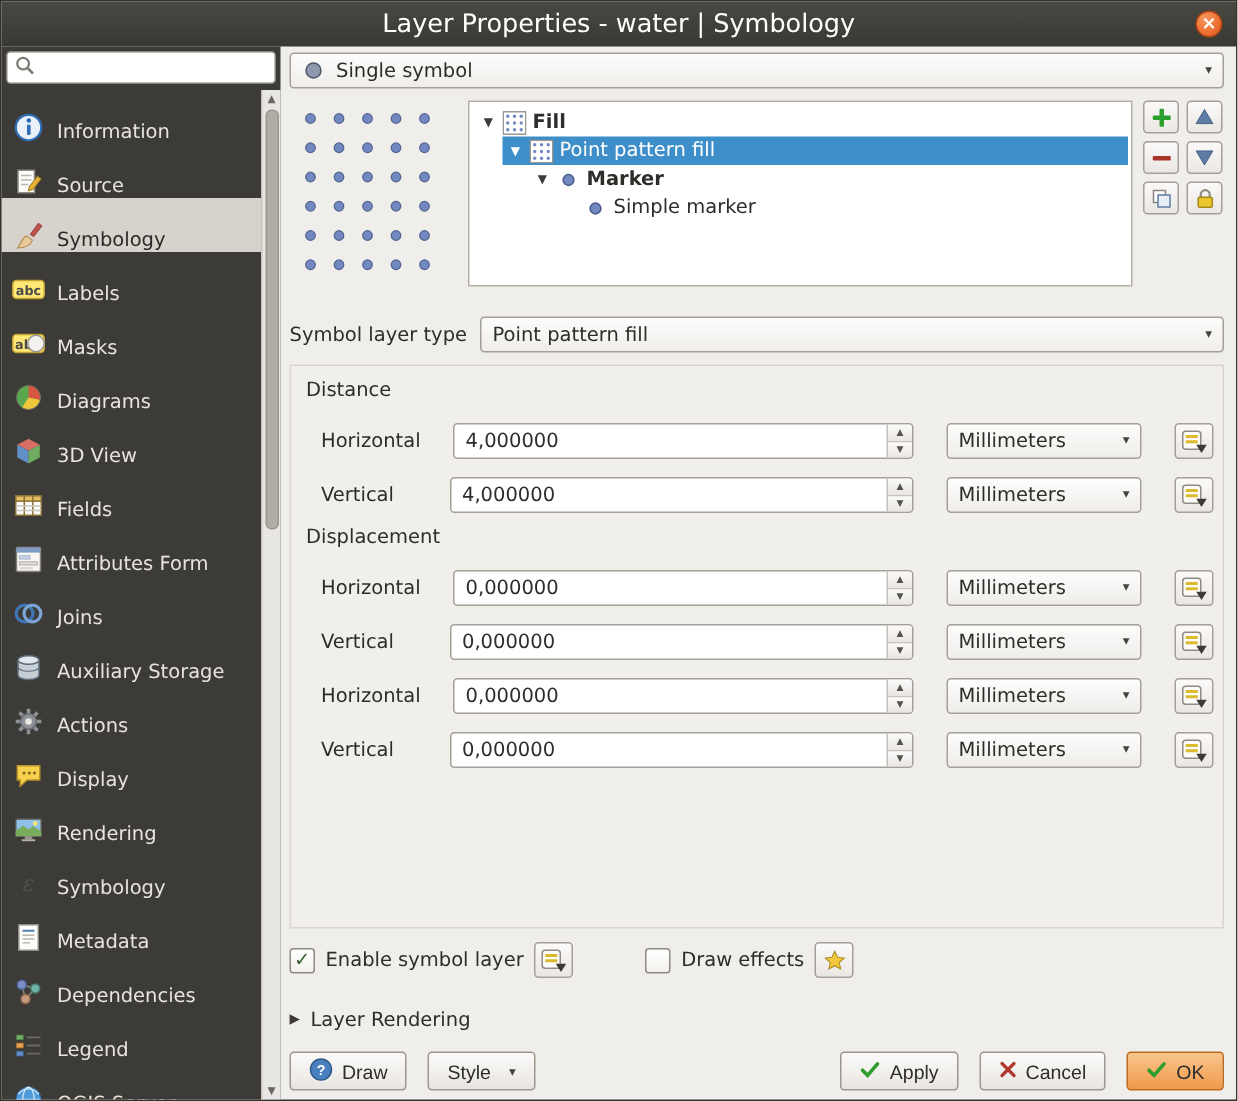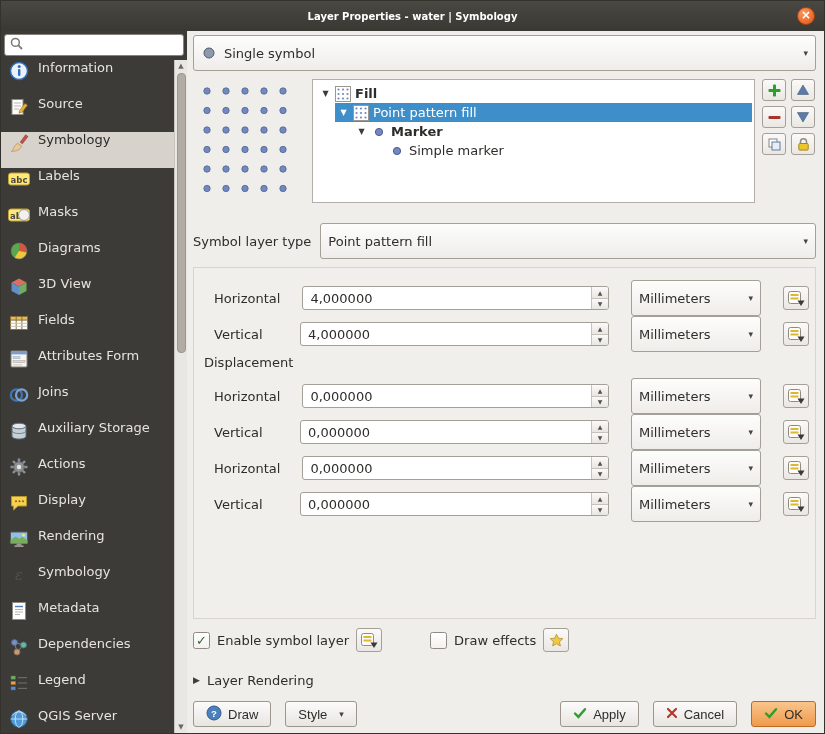--- a/index.html
+++ b/index.html
@@ -1,43 +1,43 @@
 <!DOCTYPE html>
 <html><head>
 <meta charset="utf-8">
 <style>
   *{box-sizing:border-box;margin:0;padding:0}
   html,body{width:825px;height:734px;overflow:hidden}
   body{font-family:"DejaVu Sans","Liberation Sans",sans-serif;font-size:13px;color:#2e2d2a;background:#f0eeeb}
   .window{width:825px;height:734px;display:flex;flex-direction:column;border:1px solid #34322d;background:#f0eeeb}
   
   .titlebar{flex:0 0 30px;background:linear-gradient(#4a4843,#3a3833);display:flex;align-items:center;justify-content:center;position:relative}
-  .titlebar .title{color:#ffffff;font-weight:bold;font-size:10px}
+  .titlebar .title{color:#ffffff;font-weight:normal;font-size:17px}
   .close-btn{position:absolute;right:9px;top:6px;width:18px;height:18px;border-radius:50%;
     background:radial-gradient(circle at 35% 30%,#f79a62,#ee7133 55%,#d8571d);border:1px solid #aa430f;
     color:#fff;font-size:12px;line-height:15px;text-align:center;cursor:pointer;font-weight:bold}
   
   .bodyrow{flex:1;display:flex;min-height:0}
   
   .sidebar{flex:0 0 172px;background:#3c3b37;display:flex;flex-direction:column;min-height:0}
   .searchbox{margin:3px 3px 4px 3px;height:22px;background:#fff;border:1px solid #88847d;border-radius:3px;display:flex;align-items:center;padding:0 5px;gap:5px}
   .searchbox input{border:none;outline:none;flex:1;font-size:12px;background:transparent;font-family:inherit}
   .sidebar-body{flex:1;display:flex;min-height:0}
   .sidebar-list{flex:1;overflow:hidden}
-  .side-item{display:flex;align-items:flex-start;gap:8px;height:36px;padding:0 6px;color:#e7e4de;cursor:pointer;white-space:nowrap}
+  .side-item{display:flex;align-items:flex-end;gap:8px;height:36px;padding:0 6px;color:#e7e4de;cursor:pointer;white-space:nowrap}
   .side-item.selected{background:#d7d3cc;color:#2b2a27}
   .side-icon{width:23px;height:22px;display:flex;align-items:center;justify-content:center;flex:0 0 23px}
   .side-label{font-size:13px}
   .sidebar-scroll{flex:0 0 13px;background:#e9e7e3;border-left:1px solid #c7c4be;display:flex;flex-direction:column;align-items:center;padding:1px 0}
   .scroll-arrow{color:#6b6862;font-size:7px;line-height:10px;height:10px;cursor:pointer}
   .scroll-thumb{width:9px;height:280px;background:#b1ada5;border:1px solid #9b968e;border-radius:4px;margin:2px 0;cursor:grab}
   .scroll-rest{flex:1}
   
   .content{flex:1;display:flex;flex-direction:column;min-width:0;padding:4px 8px 6px 6px}
-  .combo{height:36px;border:1px solid #a49f97;border-radius:3px;background:linear-gradient(#fdfdfc,#efedea);display:flex;align-items:center;padding:0 7px;gap:7px;cursor:pointer;min-width:0}
+  .combo{height:24px;border:1px solid #a49f97;border-radius:3px;background:linear-gradient(#fdfdfc,#efedea);display:flex;align-items:center;padding:0 7px;gap:7px;cursor:pointer;min-width:0}
   .combo .combo-text{flex:1;white-space:nowrap;overflow:hidden}
   .combo .arrow{font-size:9px;color:#45433e}
   .combo-icon{width:16px;height:16px;display:flex;align-items:center;justify-content:center}
   
   .symbol-area{display:flex;margin-top:8px;height:124px;gap:7px}
   .symbol-preview{flex:0 0 112px;padding-top:2px}
   .symbol-tree{flex:1;background:#ffffff;border:1px solid #b3afa8;padding:4px 2px;overflow:hidden}
   .tree-row{display:flex;align-items:center;height:19px;gap:4px;padding:0 3px;cursor:pointer}
   .tree-row.selected{background:#3d8ec9;color:#fff}
   .expander{width:11px;font-size:8px;color:#3d3b37;text-align:center;flex:0 0 11px}
@@ -465,20 +465,21 @@
 
       <div class="layer-type-row">
         <span class="lbl">Symbol layer type</span>
         <div class="combo">
           <span class="combo-text">Point pattern fill</span>
           <span class="arrow">▾</span>
         </div>
       </div>
 
       <div class="props-frame" id="props-groups">
+          <div class="prop-group-title first">Distance</div>
           <div class="prop-row">
             <span class="prop-label">Horizontal</span>
             <span class="spinbox">
               <span class="spin-value">4,000000</span>
               <span class="spin-btns">
                 <span class="spin-btn up">▲</span>
                 <span class="spin-btn">▼</span>
               </span>
             </span>
             <span class="combo unit-combo">

